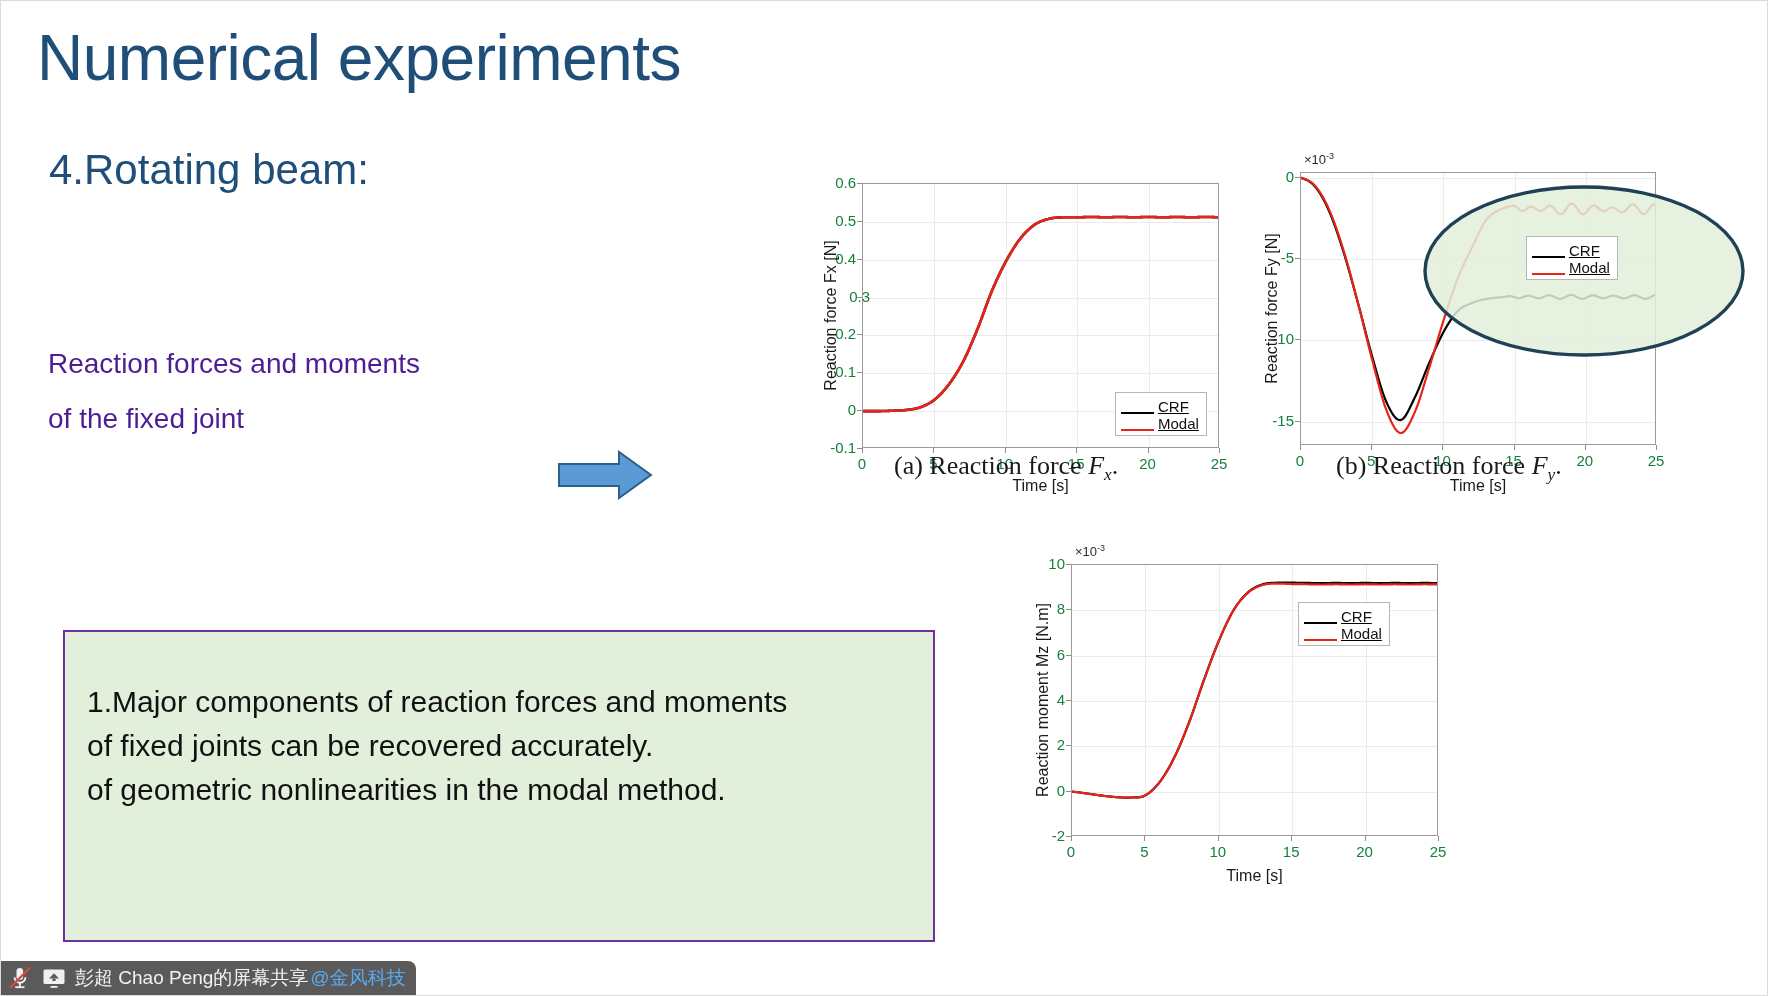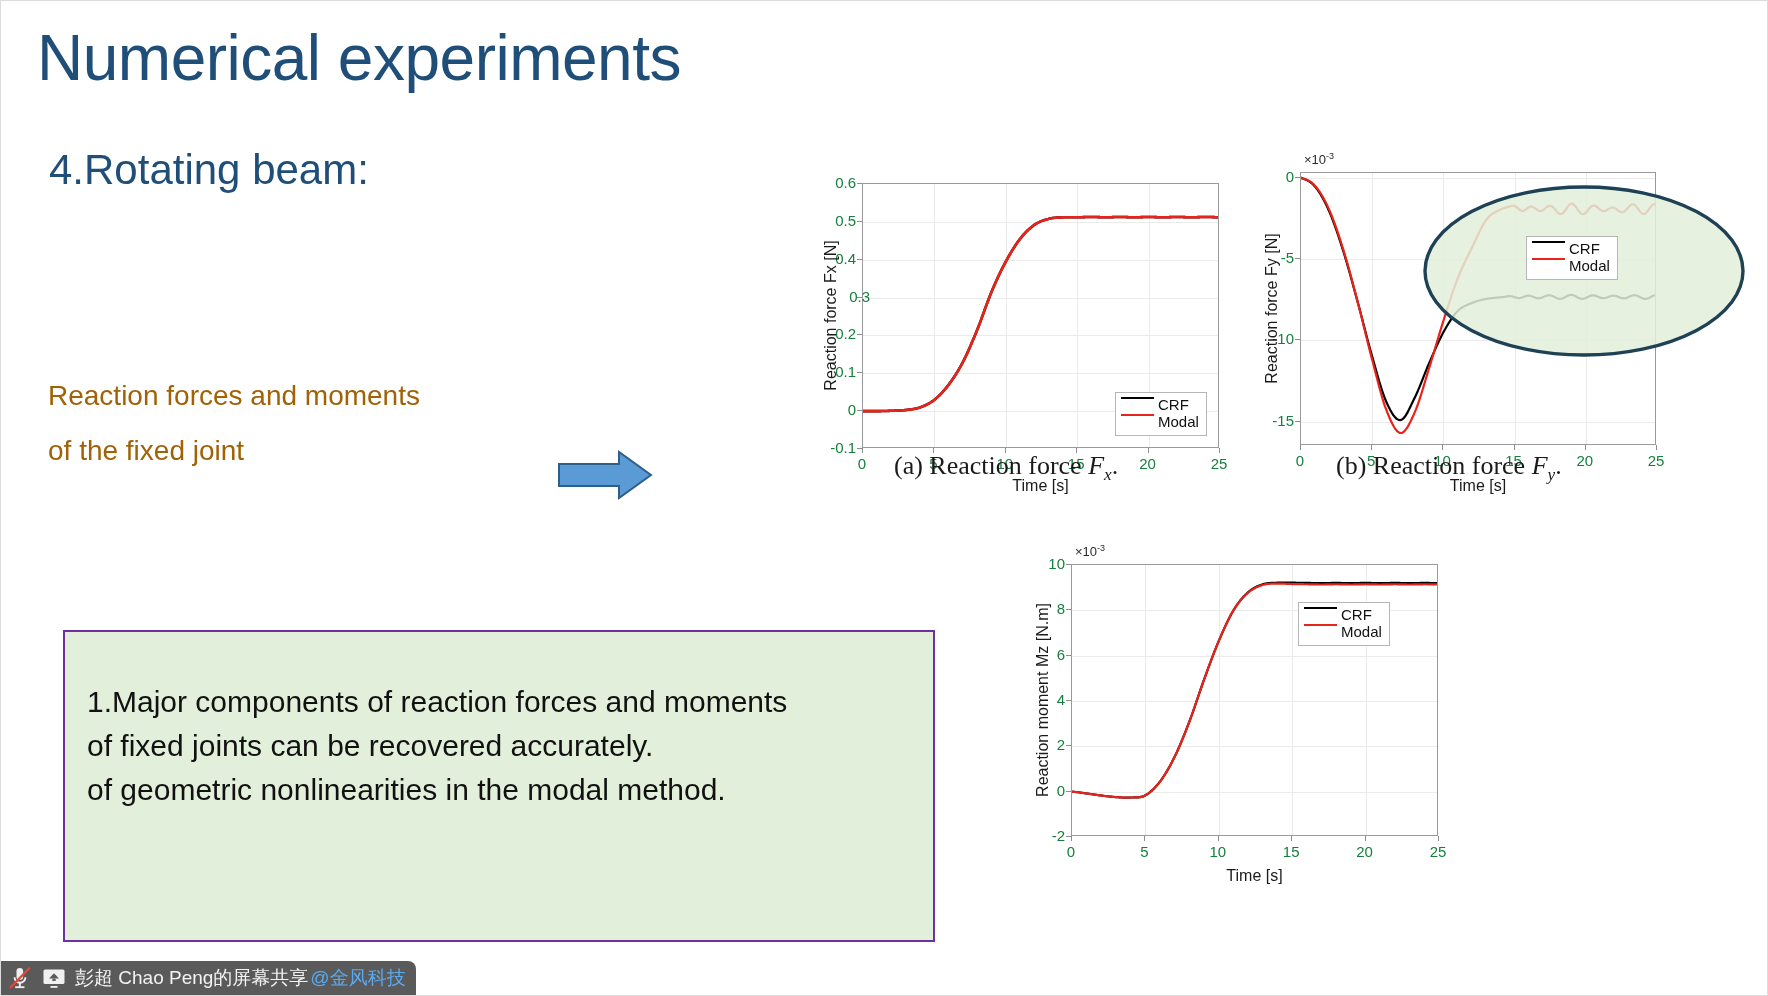--- a/index.html
+++ b/index.html
@@ -28,24 +28,24 @@
     letter-spacing: -0.5px;
     white-space: nowrap;
   }
   #section-heading {
     position: absolute; left: 48px; top: 146px;
     font-size: 42px; line-height: 1.1;
     color: #1f4e79;
     white-space: nowrap;
   }
   #left-note {
-    position: absolute; left: 47px; top: 368px;
+    position: absolute; left: 47px; top: 336px;
     width: 520px;
     font-size: 28px; line-height: 1.95;
-    color: #a16207;
+    color: #4c1d95;
   }
   #left-note .nline { display: block; }
 
   
   #block-arrow {
     position: absolute; left: 556px; top: 448px;
     width: 96px; height: 52px;
   }
 
   
@@ -107,21 +107,21 @@
   }
   .exp-label sup { font-size: 9px; }
 
   .legend {
     position: absolute;
     background: #ffffff;
     border: 1px solid #b6b6b6;
     padding: 4px 7px 4px 5px;
   }
   .legend-row {
-    display: flex; align-items: flex-start; height: 17px;
+    display: flex; align-items: flex-end; height: 17px; text-decoration: underline;
   }
   .legend-swatch {
     width: 33px; height: 0; border-top: 2.4px solid #000;
     margin-right: 4px; flex: 0 0 auto;
   }
   .legend-swatch.red { border-top-color: #e8231a; }
   .legend-label { font-size: 15px; color: #111; line-height: 1; }
 
   .caption {
     position: absolute;

